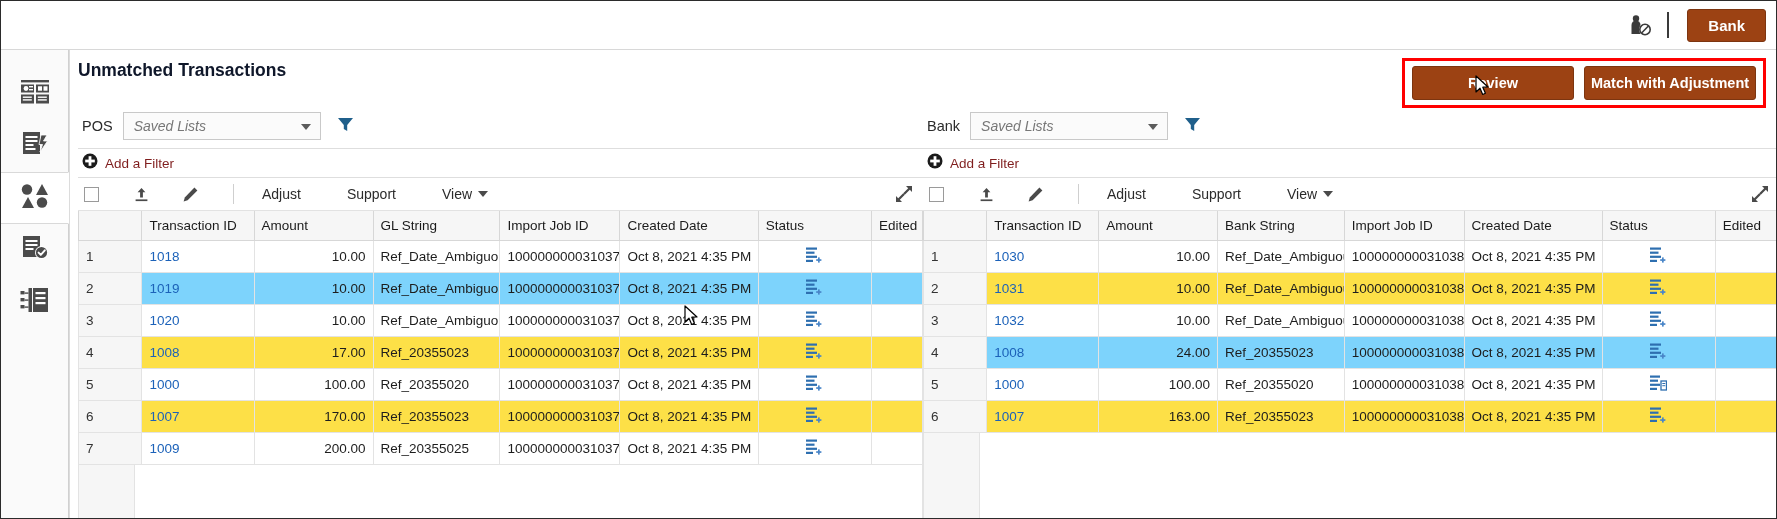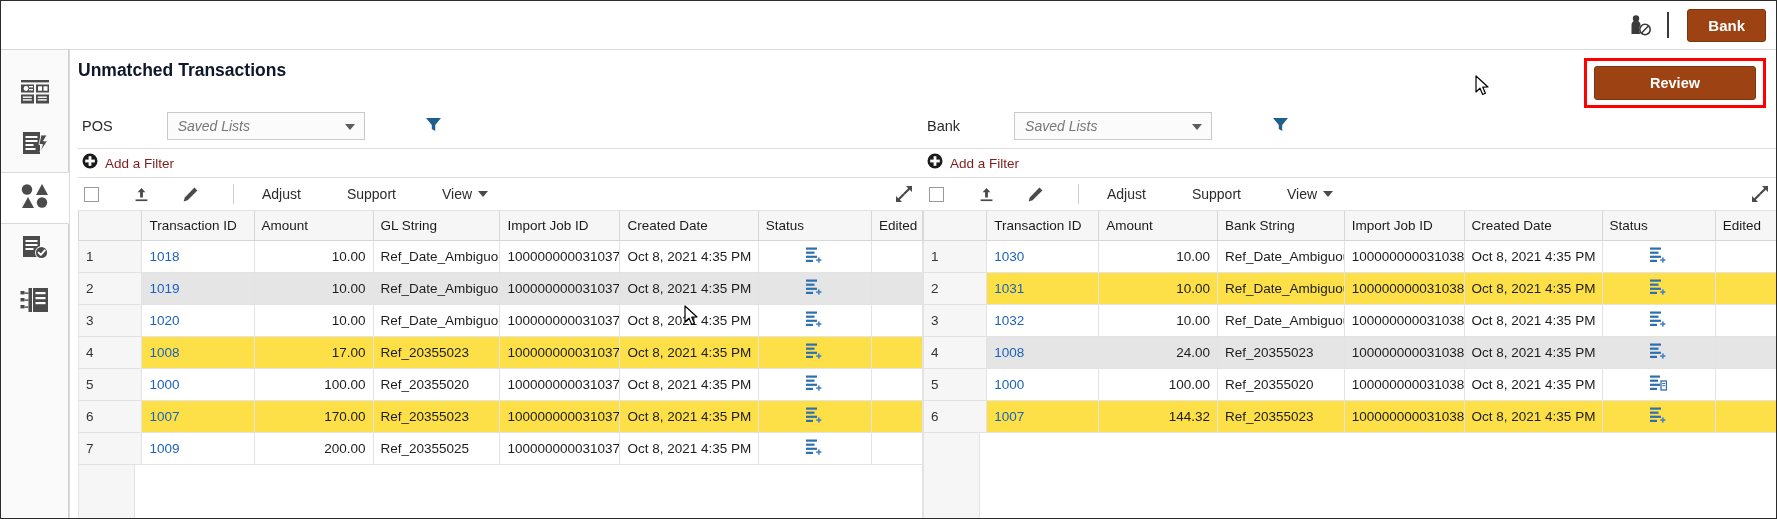--- a/index.html
+++ b/index.html
@@ -119,21 +119,20 @@
 
   
   .panel { position: absolute; top: 54px; }
   .panel-left  { left: 8px;   width: 845px; }
   .panel-right { left: 853px; width: 856px; }
 
   .filter-row {
     display: flex; align-items: center;
     height: 44px;
     padding-left: 4px;
-    gap: 44px;
   }
   .filter-label {
     font-size: 14.5px; color: #2b2b2b;
     margin-right: 10px;
   }
   .saved-list {
     position: relative;
     width: 198px; height: 28px;
     border: 1px solid #c9c9c9;
     background: #fbfbfb;
@@ -213,21 +212,21 @@
     overflow: hidden; white-space: nowrap;
   }
   table.grid td {
     padding: 6px 7px;
     border: 1px solid #e3e3e3;
     height: 25px;
     overflow: hidden; white-space: nowrap;
     background: #fff;
   }
   table.grid tr.alt td { background: #fde047; }
-  table.grid tr.sel td { background: #e5e5e5; }
+  table.grid tr.sel td { background: #7dd3fc; }
   td.rownum {
     background: #f6f6f6 !important;
     color: #333; text-align: left; padding-left: 9px;
   }
   tr.sel td.rownum { background: #f6f6f6 !important; }
   td.num { text-align: right; padding-right: 9px; }
   .tid { color: #1c62b9; cursor: pointer; }
   td.statuscell { text-align: center; padding: 2px 0; }
 
   .empty-fill {
@@ -342,20 +341,21 @@
       </span>
     </div>
   </div>
 
   <div class="card">
 
     <div class="page-title">Unmatched Transactions</div>
 
     <div class="action-wrap">
       <button class="btn-action btn-review">Review</button>
+      <button class="btn-action btn-match">Match with Adjustment</button>
     </div>
 
     <div class="panel panel-left" id="panel-0">
         <div class="filter-row">
           <span class="filter-label">POS</span>
           <div class="saved-list">
             <span class="ph">Saved Lists</span>
             <span class="sl-caret"></span>
           </div>
           <span class="funnel"><svg width="17" height="17" viewBox="0 0 17 17">
@@ -695,21 +695,21 @@
                     <rect x="0" y="12.8" width="7" height="2.2" fill="#2e6fb0"></rect>
                     <rect x="11" y="6" width="5.5" height="9" fill="#ffffff" stroke="#2e6fb0" stroke-width="1.3"></rect>
                     <rect x="12.3" y="8" width="3" height="1" fill="#2e6fb0"></rect>
                     <rect x="12.3" y="10.2" width="3" height="1" fill="#2e6fb0"></rect>
                   </svg></td>
                 <td></td>
               </tr>
               <tr class="alt">
                 <td class="rownum">6</td>
                 <td><span class="tid">1007</span></td>
-                <td class="num">144.32</td>
+                <td class="num">163.00</td>
                 <td>Ref_20355023</td>
                 <td>100000000031038</td>
                 <td>Oct 8, 2021 4:35 PM</td>
                 <td class="statuscell"><svg width="17" height="16" viewBox="0 0 17 16">
                     <rect x="0" y="0.5" width="11" height="2.2" fill="#2e6fb0"></rect>
                     <rect x="0" y="4.6" width="8.5" height="2.2" fill="#2e6fb0"></rect>
                     <rect x="0" y="8.7" width="11" height="2.2" fill="#2e6fb0"></rect>
                     <rect x="0" y="12.8" width="7" height="2.2" fill="#2e6fb0"></rect>
                     <rect x="12" y="10.4" width="1.7" height="5.2" fill="#4a86c8"></rect>
                     <rect x="10.2" y="12.2" width="5.2" height="1.7" fill="#4a86c8"></rect>

